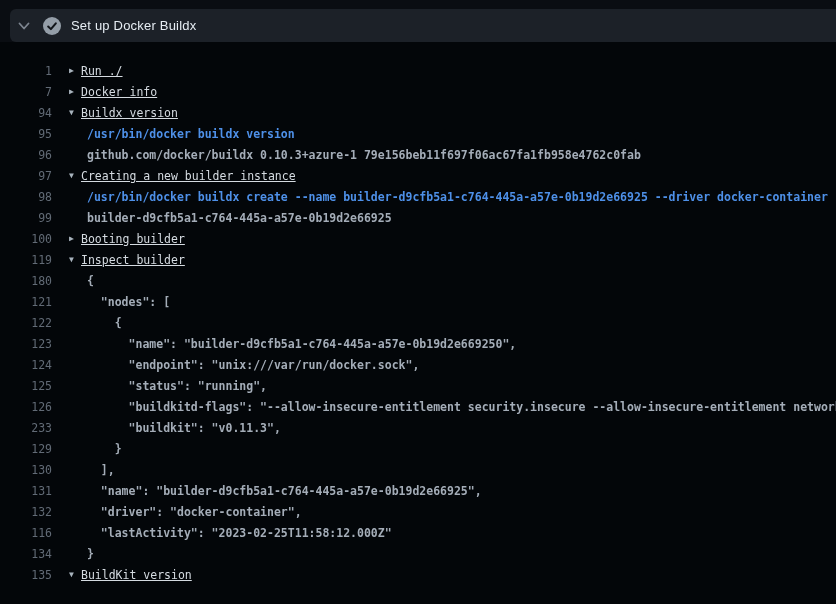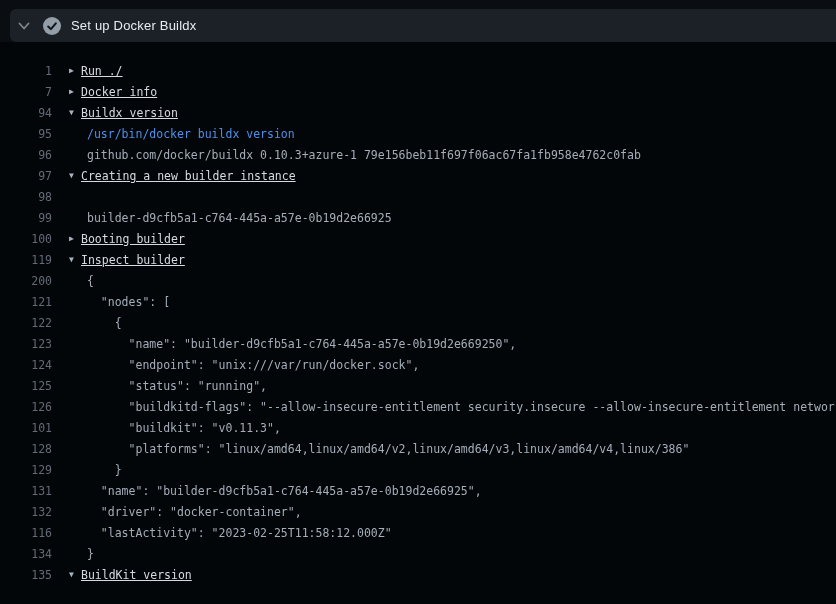--- a/index.html
+++ b/index.html
@@ -62,21 +62,21 @@
   }
   .arrow {
     display: inline-block;
     width: 12px;
     font-size: 8px;
     color: #a8b3bd;
     flex: none;
   }
   .grouptxt { color: #d5dbe1; text-decoration: underline; }
   .group { cursor: pointer; }
-  .plain { padding-left: 18px; }
+  .plain { padding-left: 18px; font-weight: bold; }
   .command { color: #4e90e8; }
   .output  { color: #a4adb8; }
 </style>
 </head>
 <body>
 
 <div class="page">
 
   <div class="header-zone">
     <div class="step-header">
@@ -91,34 +91,34 @@
     </div>
   </div>
 
   <div class="log" id="log">
       <div class="row"><span class="num">1</span><span class="content group"><span class="arrow">▶</span><span class="grouptxt">Run ./</span></span></div>
       <div class="row"><span class="num">7</span><span class="content group"><span class="arrow">▶</span><span class="grouptxt">Docker info</span></span></div>
       <div class="row"><span class="num">94</span><span class="content group"><span class="arrow">▼</span><span class="grouptxt">Buildx version</span></span></div>
       <div class="row"><span class="num">95</span><span class="content plain command">/usr/bin/docker buildx version</span></div>
       <div class="row"><span class="num">96</span><span class="content plain output">github.com/docker/buildx 0.10.3+azure-1 79e156beb11f697f06ac67fa1fb958e4762c0fab</span></div>
       <div class="row"><span class="num">97</span><span class="content group"><span class="arrow">▼</span><span class="grouptxt">Creating a new builder instance</span></span></div>
-      <div class="row"><span class="num">98</span></div>
+      <div class="row"><span class="num">98</span><span class="content plain command">/usr/bin/docker buildx create --name builder-d9cfb5a1-c764-445a-a57e-0b19d2e66925 --driver docker-container</span></div>
       <div class="row"><span class="num">99</span><span class="content plain output">builder-d9cfb5a1-c764-445a-a57e-0b19d2e66925</span></div>
       <div class="row"><span class="num">100</span><span class="content group"><span class="arrow">▶</span><span class="grouptxt">Booting builder</span></span></div>
       <div class="row"><span class="num">119</span><span class="content group"><span class="arrow">▼</span><span class="grouptxt">Inspect builder</span></span></div>
-      <div class="row"><span class="num">200</span><span class="content plain output">{</span></div>
+      <div class="row"><span class="num">180</span><span class="content plain output">{</span></div>
       <div class="row"><span class="num">121</span><span class="content plain output">  "nodes": [</span></div>
       <div class="row"><span class="num">122</span><span class="content plain output">    {</span></div>
       <div class="row"><span class="num">123</span><span class="content plain output">      "name": "builder-d9cfb5a1-c764-445a-a57e-0b19d2e669250",</span></div>
       <div class="row"><span class="num">124</span><span class="content plain output">      "endpoint": "unix:///var/run/docker.sock",</span></div>
       <div class="row"><span class="num">125</span><span class="content plain output">      "status": "running",</span></div>
       <div class="row"><span class="num">126</span><span class="content plain output">      "buildkitd-flags": "--allow-insecure-entitlement security.insecure --allow-insecure-entitlement network.host",</span></div>
-      <div class="row"><span class="num">101</span><span class="content plain output">      "buildkit": "v0.11.3",</span></div>
-      <div class="row"><span class="num">128</span><span class="content plain output">      "platforms": "linux/amd64,linux/amd64/v2,linux/amd64/v3,linux/amd64/v4,linux/386"</span></div>
+      <div class="row"><span class="num">233</span><span class="content plain output">      "buildkit": "v0.11.3",</span></div>
       <div class="row"><span class="num">129</span><span class="content plain output">    }</span></div>
+      <div class="row"><span class="num">130</span><span class="content plain output">  ],</span></div>
       <div class="row"><span class="num">131</span><span class="content plain output">  "name": "builder-d9cfb5a1-c764-445a-a57e-0b19d2e66925",</span></div>
       <div class="row"><span class="num">132</span><span class="content plain output">  "driver": "docker-container",</span></div>
       <div class="row"><span class="num">116</span><span class="content plain output">  "lastActivity": "2023-02-25T11:58:12.000Z"</span></div>
       <div class="row"><span class="num">134</span><span class="content plain output">}</span></div>
       <div class="row"><span class="num">135</span><span class="content group"><span class="arrow">▼</span><span class="grouptxt">BuildKit version</span></span></div>
     </div>
 
 </div>
 
 </body></html>

